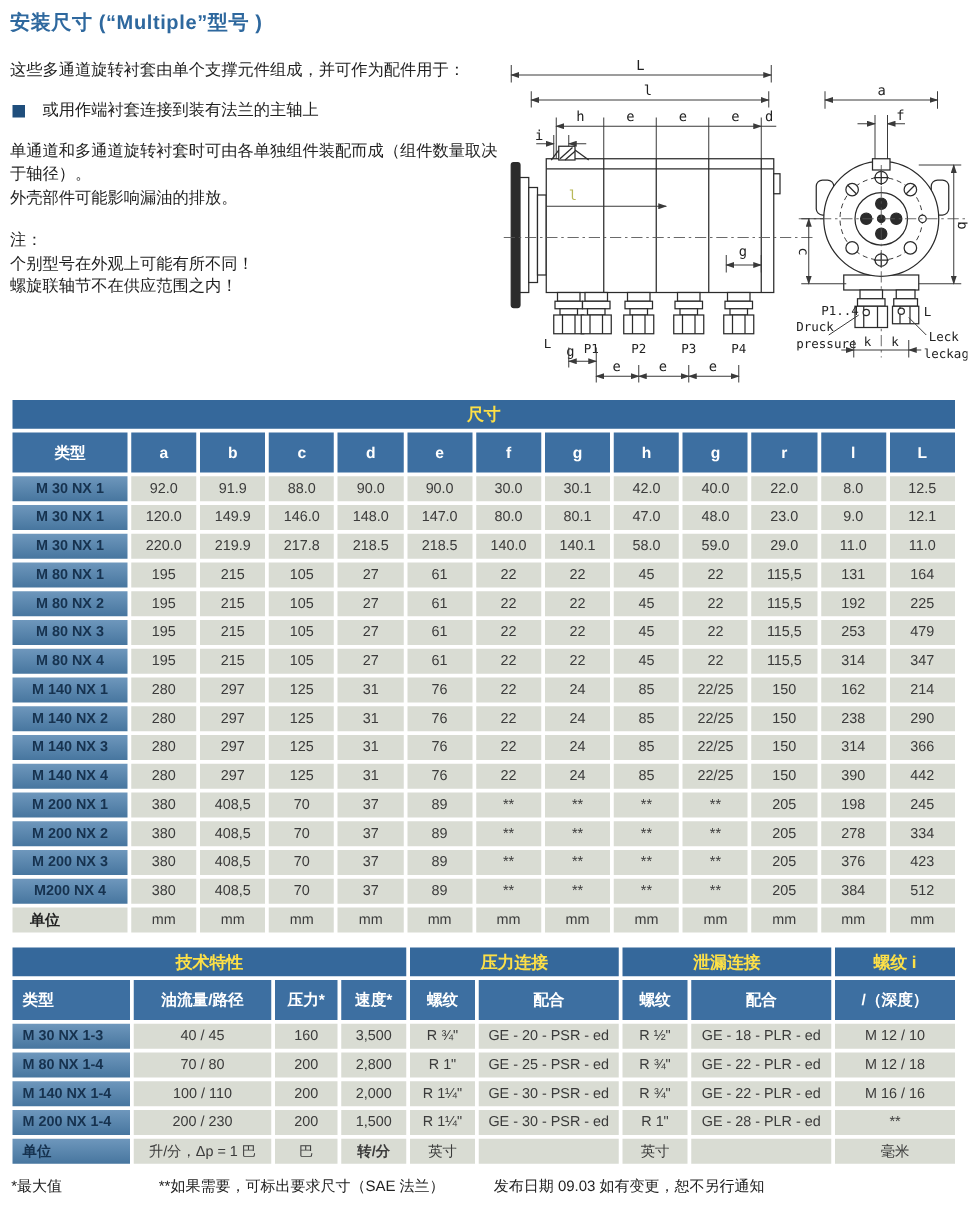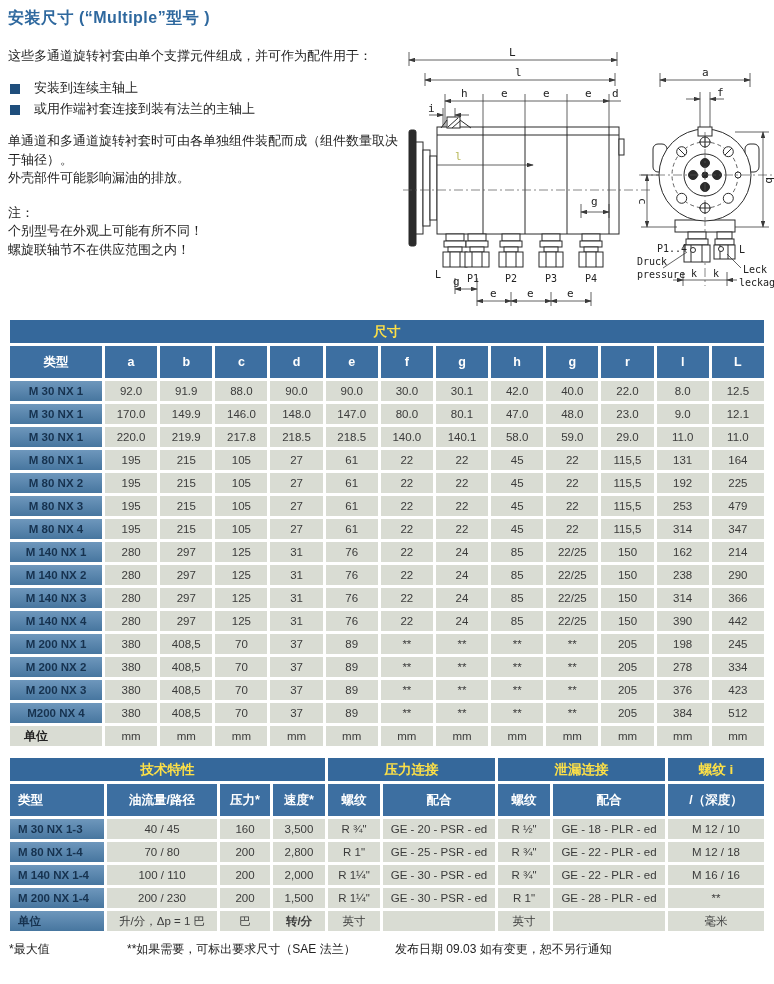--- a/index.html
+++ b/index.html
@@ -55,24 +55,20 @@
 <body>
 
 <div class="page">
 
   <div class="topzone">
     <h1 class="title">安装尺寸 (“Multiple”型号 )</h1>
 
     <div class="textcol">
       <p class="lead">这些多通道旋转衬套由单个支撑元件组成，并可作为配件用于：</p>
       <ul class="bullets">
-        <li>
-            <span class="sq"></span>
-            <span>安装到连续主轴上</span>
-          </li>
         <li>
             <span class="sq"></span>
             <span>或用作端衬套连接到装有法兰的主轴上</span>
           </li>
       </ul>
       <p class="para2">单通道和多通道旋转衬套时可由各单独组件装配而成（组件数量取决于轴径）。</p>
       <p>外壳部件可能影响漏油的排放。</p>
       <div class="notes">
         <p>注：</p>
         <p>个别型号在外观上可能有所不同！</p>
@@ -337,21 +333,21 @@
           <td class="dcell">30.0</td>
           <td class="dcell">30.1</td>
           <td class="dcell">42.0</td>
           <td class="dcell">40.0</td>
           <td class="dcell">22.0</td>
           <td class="dcell">8.0</td>
           <td class="dcell">12.5</td>
         </tr>
         <tr>
           <td class="tlabel">M 30 NX 1</td>
-          <td class="dcell">170.0</td>
+          <td class="dcell">120.0</td>
           <td class="dcell">149.9</td>
           <td class="dcell">146.0</td>
           <td class="dcell">148.0</td>
           <td class="dcell">147.0</td>
           <td class="dcell">80.0</td>
           <td class="dcell">80.1</td>
           <td class="dcell">47.0</td>
           <td class="dcell">48.0</td>
           <td class="dcell">23.0</td>
           <td class="dcell">9.0</td>

